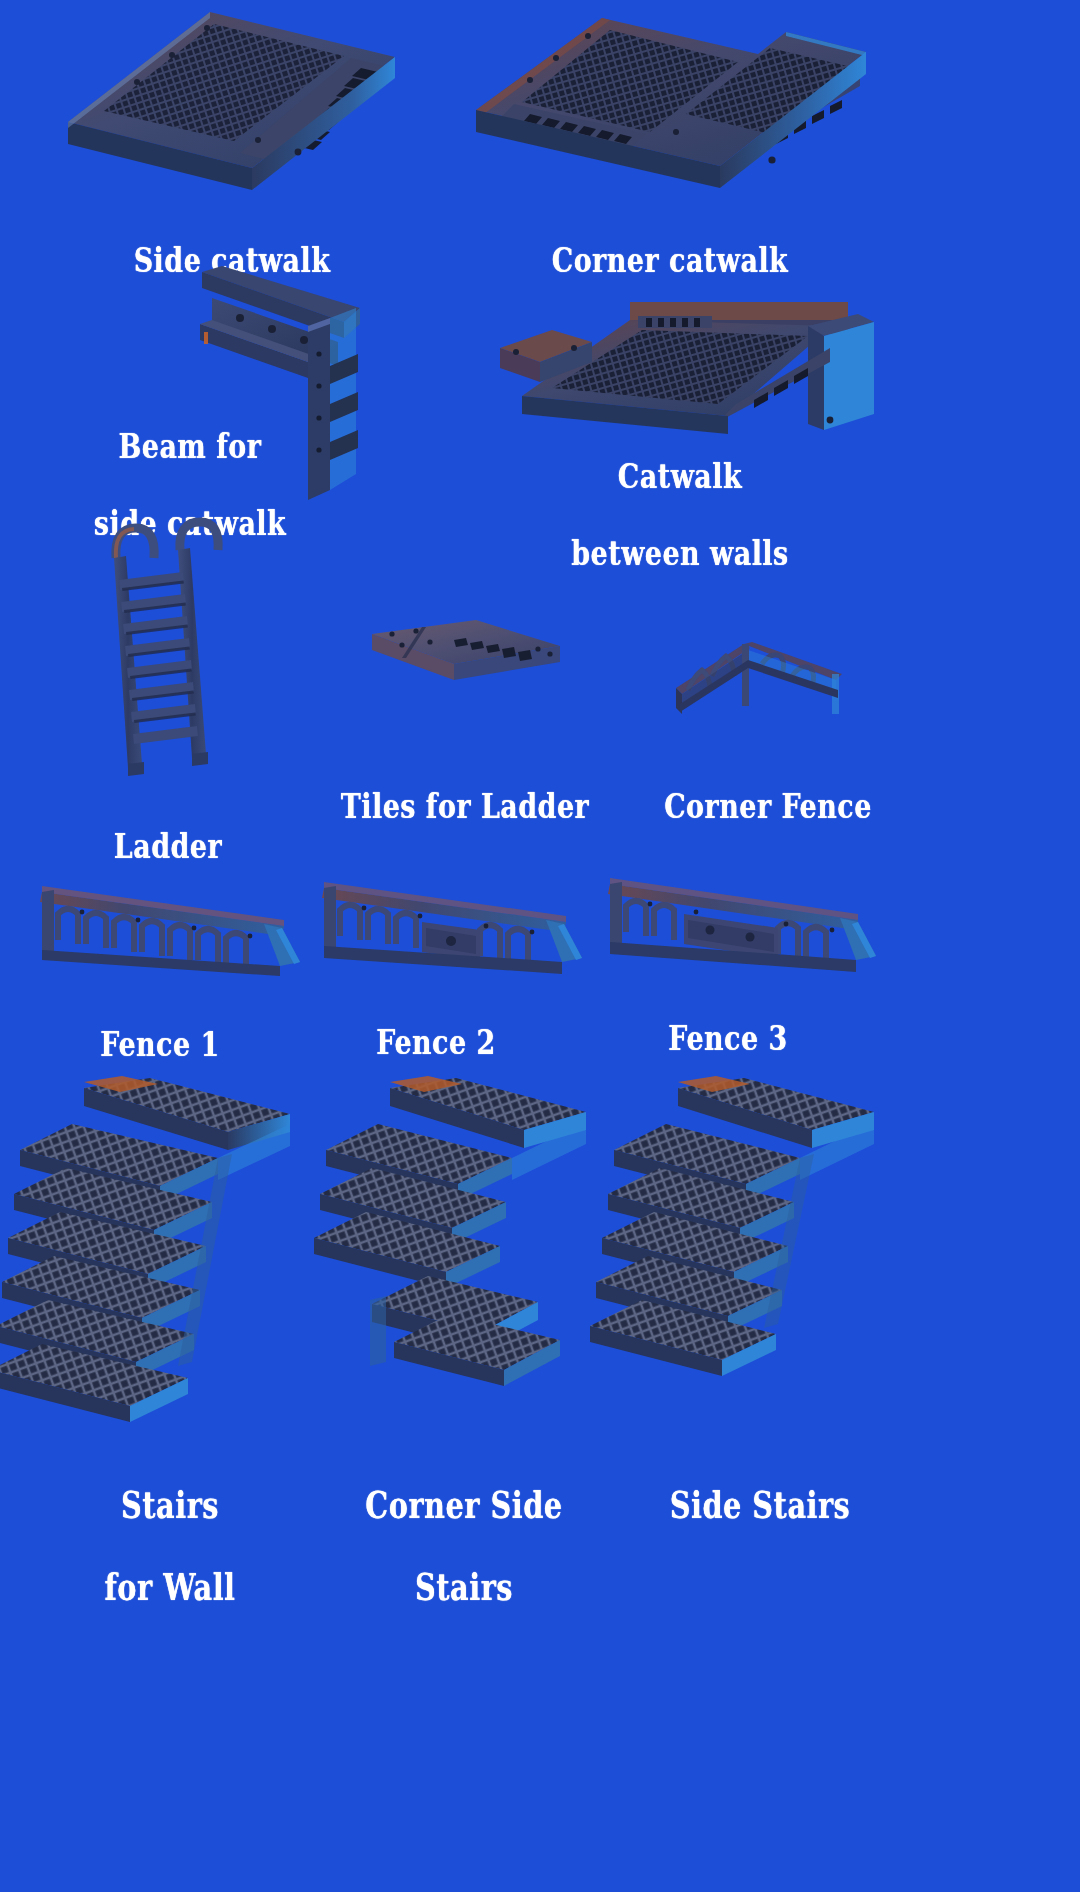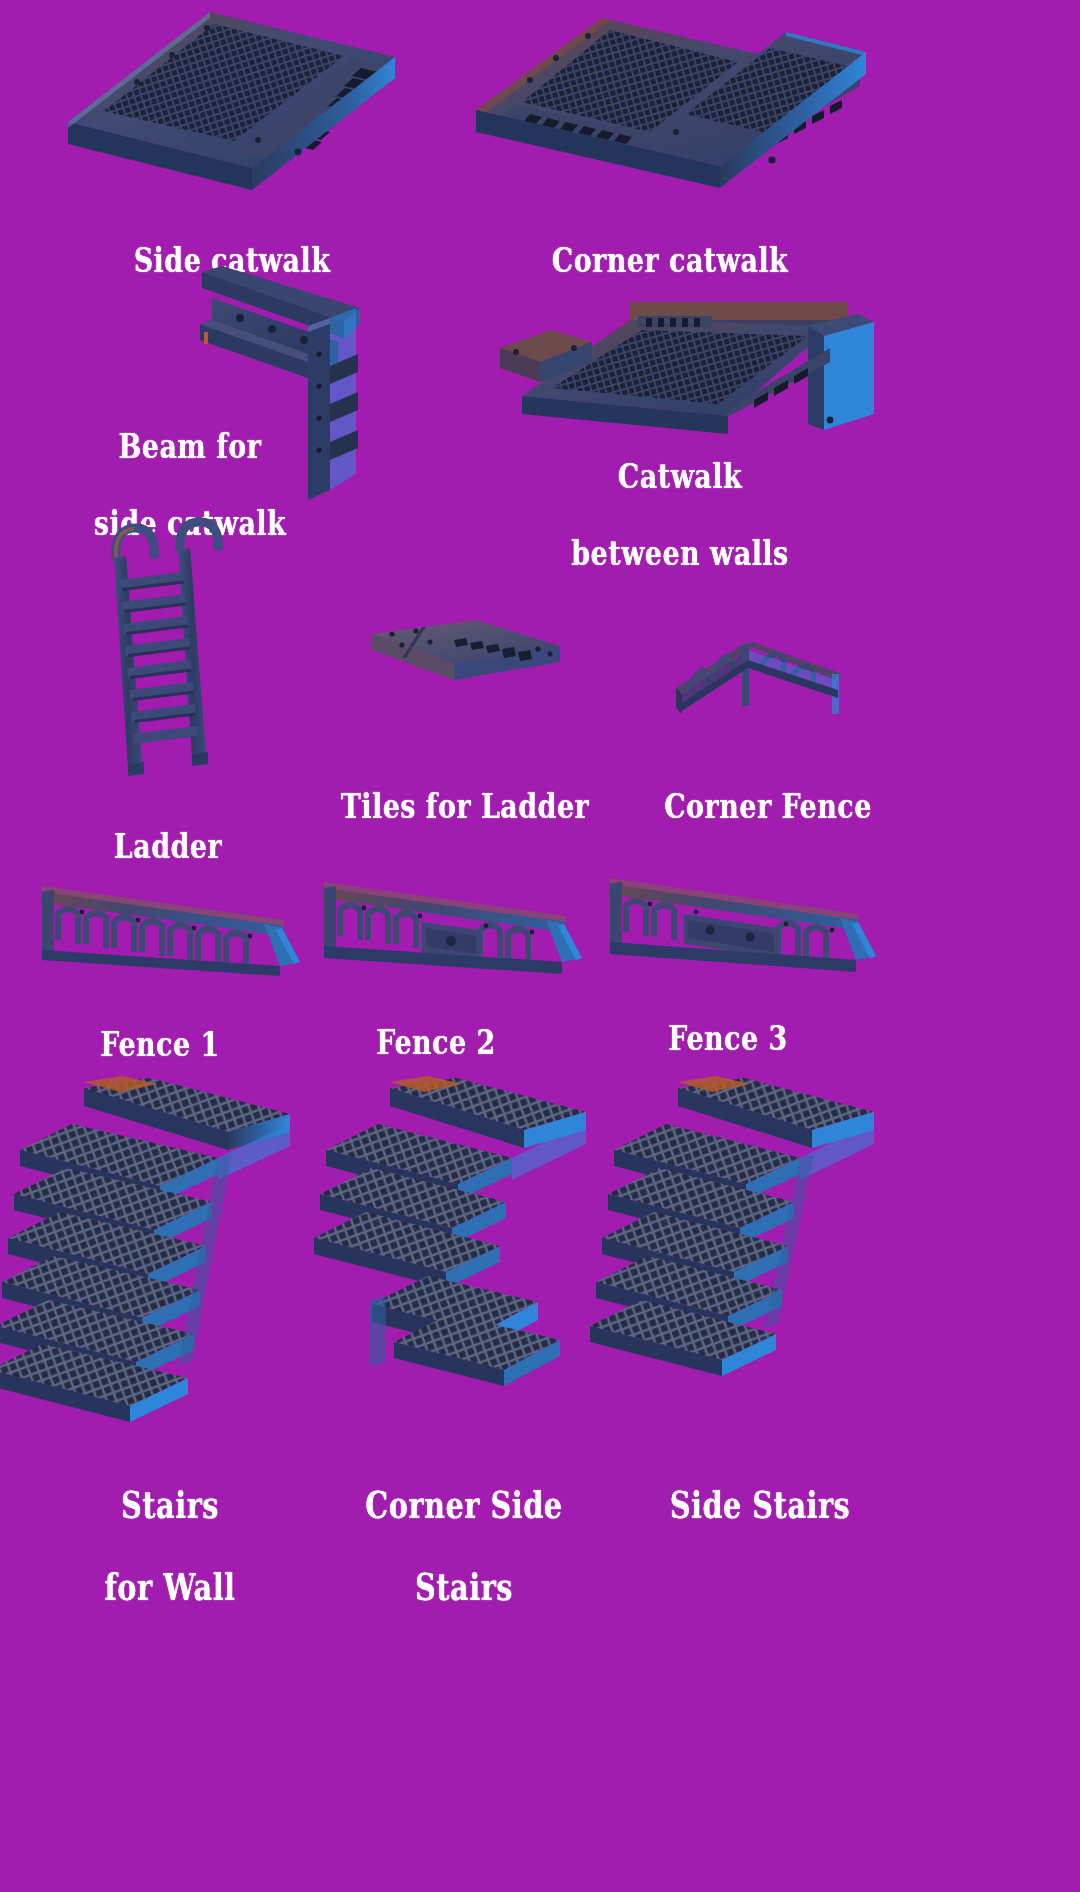--- a/index.html
+++ b/index.html
@@ -1,19 +1,19 @@
 <!DOCTYPE html>
 <html><head>
 <meta charset="utf-8">
 <style>
   html,body{margin:0;padding:0;background:#000;}
   body{width:1080px;height:1892px;position:relative;overflow:hidden;
        font-family:"DejaVu Serif",serif;}
 
-  .stage{position:absolute;inset:0;background:#a21caf;}
+  .stage{position:absolute;inset:0;background:#1d4ed8;}
 
   
   .label{
     position:absolute;color:#fff;text-align:center;
     font-family:"DejaVu Serif",serif;
     font-weight:700;font-style:normal;
     letter-spacing:.5px;line-height:1.12;
     text-shadow:0 0 1px #fff;
     transform:scaleY(1.18) scaleX(.93);
     transform-origin:center top;

